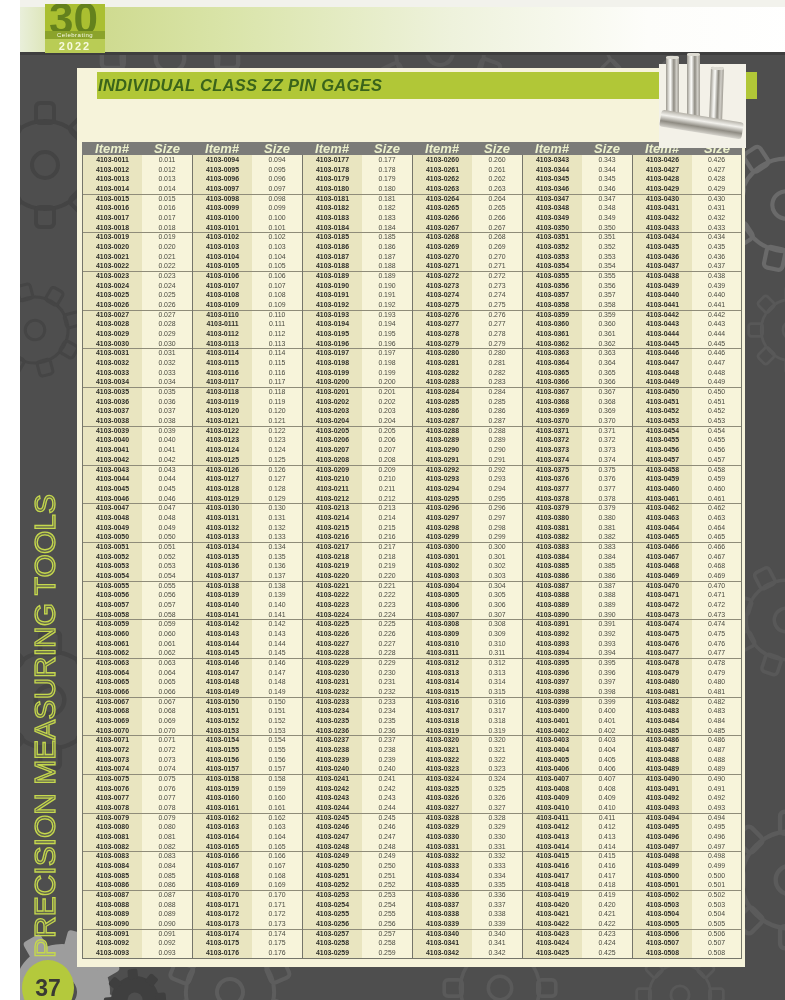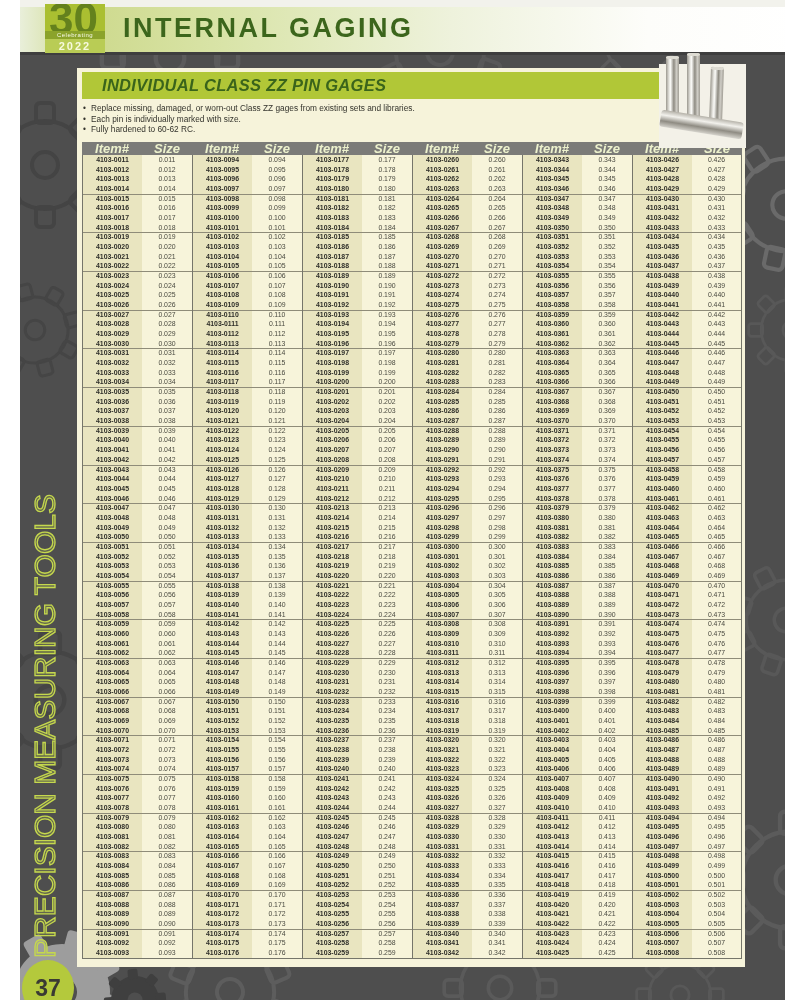--- a/index.html
+++ b/index.html
@@ -20,23 +20,23 @@
   
   .logo{position:absolute;left:25px;top:4px;width:60px;height:49px;background:#aabf31;z-index:4;overflow:hidden;}
   .logo-30{position:absolute;left:4px;top:-10px;font-size:44px;font-weight:bold;color:#58771a;opacity:.85;}
   .logo-celebrating{position:absolute;bottom:14px;left:0;width:100%;background:#8ba32b;color:#f6f8e8;
     font-size:6px;line-height:8px;text-align:center;letter-spacing:.5px;}
   .logo-year{position:absolute;bottom:0;left:0;width:100%;background:#b9cc55;color:#f7fade;
     font-weight:bold;font-size:11px;line-height:14px;text-align:center;letter-spacing:2px;}
 
   
   .panel{position:absolute;left:57px;top:68px;width:668px;height:899px;background:#f6f3da;z-index:2;}
-  .section-bar{position:absolute;left:5px;top:4px;width:660px;height:27px;background:#b1c737;
+  .section-bar{position:absolute;left:20px;top:4px;width:660px;height:27px;background:#b1c737;
     color:#3a641b;font-size:16.5px;font-weight:bold;font-style:italic;line-height:27px;
-    padding-left:20px;box-sizing:border-box;letter-spacing:.3px;}
+    padding-left:1px;box-sizing:border-box;letter-spacing:.3px;}
   .bullets{position:absolute;left:5px;top:35px;width:660px;display:flex;}
   .bullets ul{margin:0;padding:0;list-style:none;}
   .bullets li{font-size:8.3px;line-height:10.6px;color:#33332c;padding-left:9px;position:relative;}
   .bullets li::before{content:"•";position:absolute;left:1px;}
   .b-left{margin-left:8px;width:405px;}
   .b-right{margin-left:4px;}
 
   
   .gage-table{position:absolute;left:5px;top:74px;width:660px;}
   .gage-table *{box-sizing:border-box;}
@@ -126,31 +126,25 @@
   <div class="top-strip"></div>
 
   <div class="top-band"></div>
 
   <div class="logo">
     <div class="logo-30">30</div>
     <div class="logo-celebrating">Celebrating</div>
     <div class="logo-year">2022</div>
   </div>
 
-  <div class="page-title">INTERNAL GAGING</div>
 
   <div class="panel">
     <div class="section-bar">INDIVIDUAL CLASS ZZ PIN GAGES</div>
 
     <div class="bullets">
-      <ul class="b-left">
-        <li>Replace missing, damaged, or worn-out Class ZZ gages from existing sets and libraries.</li>
-        <li>Each pin is individually marked with size.</li>
-        <li>Fully hardened to 60-62 RC.</li>
-      </ul>
     </div>
 
     <div class="gage-table">
       <div class="t-head">
           <div class="hc hi">Item#</div>
           <div class="hc hs">Size</div>
           <div class="hc hi">Item#</div>
           <div class="hc hs">Size</div>
           <div class="hc hi">Item#</div>
           <div class="hc hs">Size</div>

